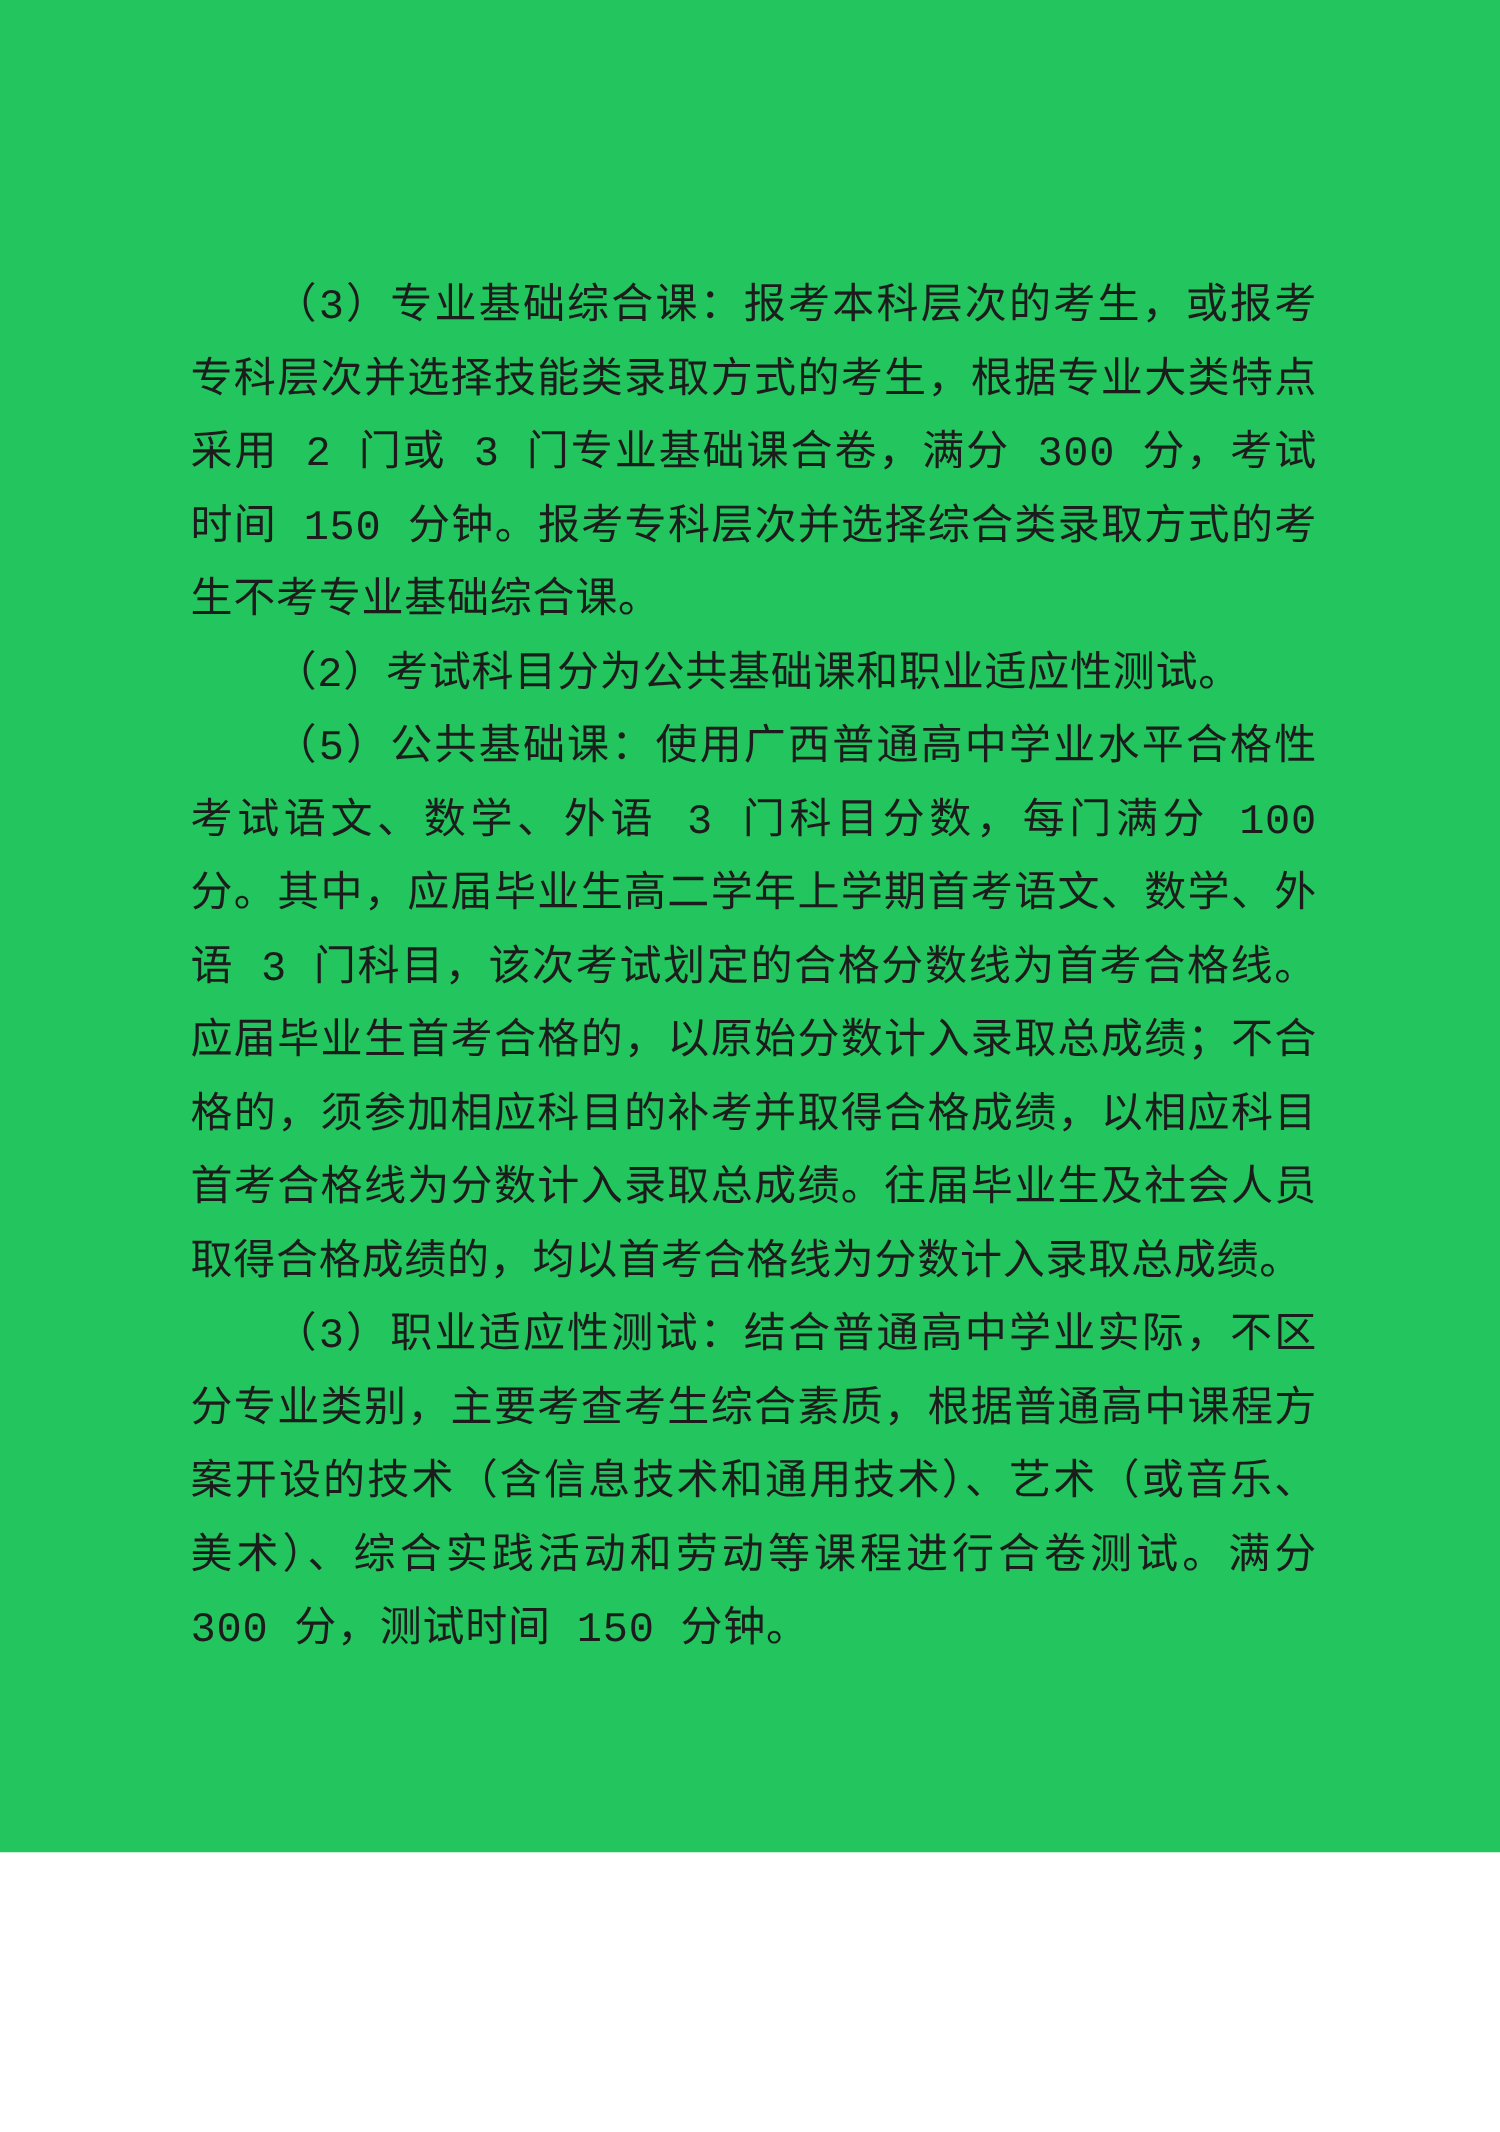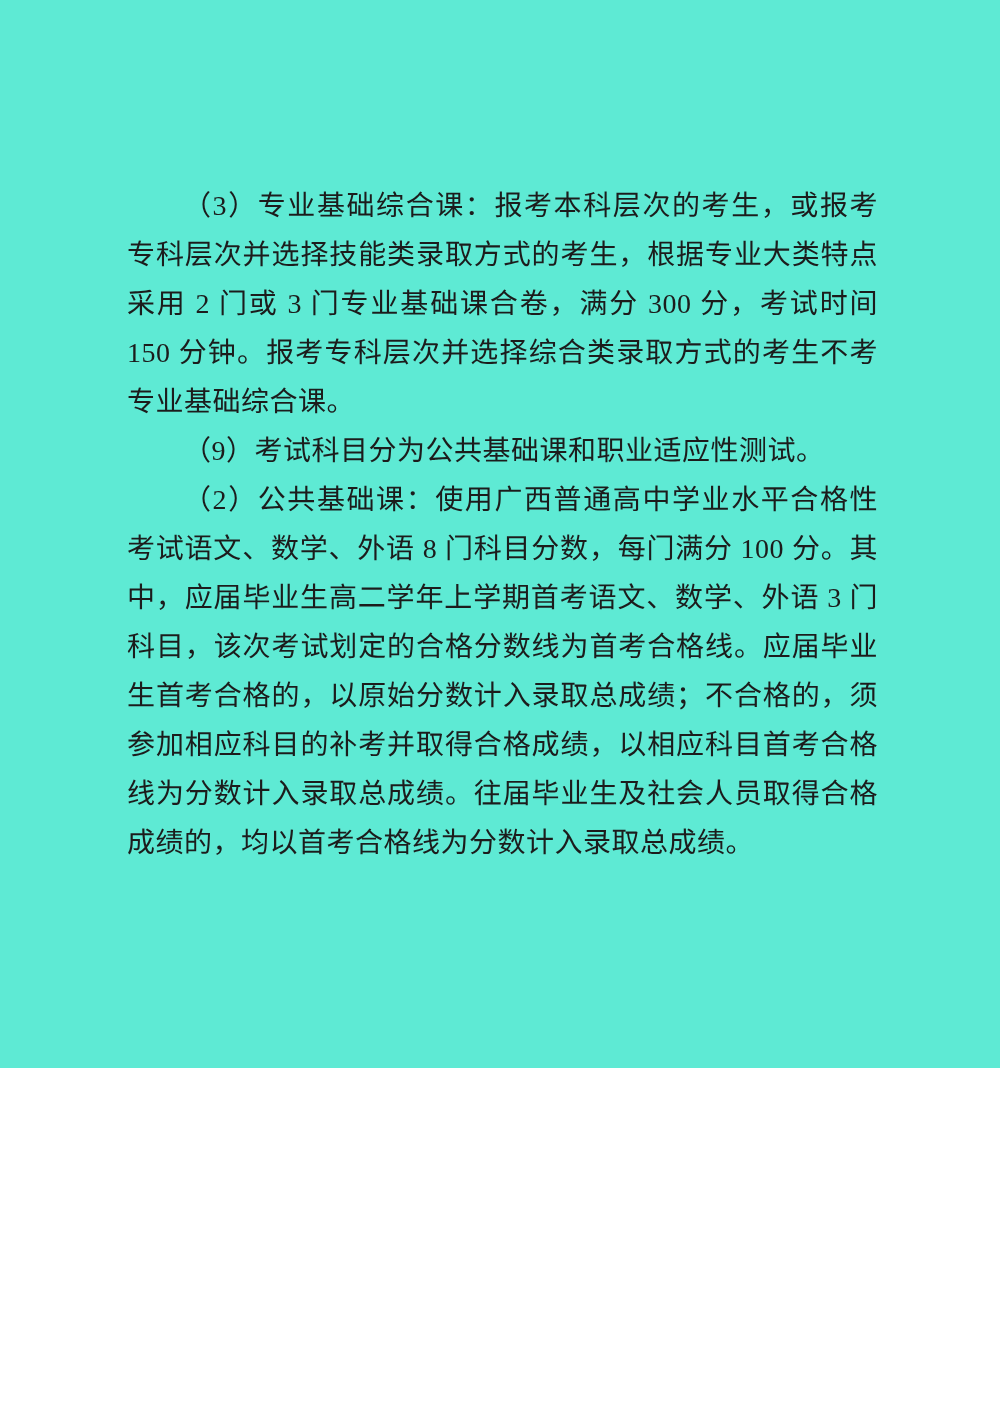--- a/index.html
+++ b/index.html
@@ -3,24 +3,24 @@
 <meta charset="utf-8">
 <style>
   html, body {
     margin: 0;
     padding: 0;
     background: #ffffff;
   }
   .page {
     position: relative;
     width: 1000px;
-    height: 1068px;
-    background: #5eead4;
+    height: 1235px;
+    background: #22c55e;
     overflow: hidden;
-    font-family: Liberation Serif, serif;
+    font-family: Liberation Mono, monospace;
     color: #1c1c1c;
   }
   .document-body {
     position: absolute;
     top: 181px;
     left: 127px;
     width: 751px;
     font-size: 28px;
     line-height: 49px;
     text-align: justify;
@@ -41,19 +41,20 @@
     color: #1c1c1c;
   }
 </style>
 </head>
 <body>
 
 <div class="page">
 
   <div class="document-body">
     <p>（3）专业基础综合课：报考本科层次的考生，或报考专科层次并选择技能类录取方式的考生，根据专业大类特点采用 2 门或 3 门专业基础课合卷，满分 300 分，考试时间 150 分钟。报考专科层次并选择综合类录取方式的考生不考专业基础综合课。</p>
-    <p>（9）考试科目分为公共基础课和职业适应性测试。</p>
-    <p>（2）公共基础课：使用广西普通高中学业水平合格性考试语文、数学、外语 8 门科目分数，每门满分 100 分。其中，应届毕业生高二学年上学期首考语文、数学、外语 3 门科目，该次考试划定的合格分数线为首考合格线。应届毕业生首考合格的，以原始分数计入录取总成绩；不合格的，须参加相应科目的补考并取得合格成绩，以相应科目首考合格线为分数计入录取总成绩。往届毕业生及社会人员取得合格成绩的，均以首考合格线为分数计入录取总成绩。</p>
+    <p>（2）考试科目分为公共基础课和职业适应性测试。</p>
+    <p>（5）公共基础课：使用广西普通高中学业水平合格性考试语文、数学、外语 3 门科目分数，每门满分 100 分。其中，应届毕业生高二学年上学期首考语文、数学、外语 3 门科目，该次考试划定的合格分数线为首考合格线。应届毕业生首考合格的，以原始分数计入录取总成绩；不合格的，须参加相应科目的补考并取得合格成绩，以相应科目首考合格线为分数计入录取总成绩。往届毕业生及社会人员取得合格成绩的，均以首考合格线为分数计入录取总成绩。</p>
+    <p>（3）职业适应性测试：结合普通高中学业实际，不区分专业类别，主要考查考生综合素质，根据普通高中课程方案开设的技术（含信息技术和通用技术）、艺术（或音乐、美术）、综合实践活动和劳动等课程进行合卷测试。满分 300 分，测试时间 150 分钟。</p>
   </div>
 
   <div class="page-footer">— 6 —</div>
 
 </div>
 
 </body></html>

